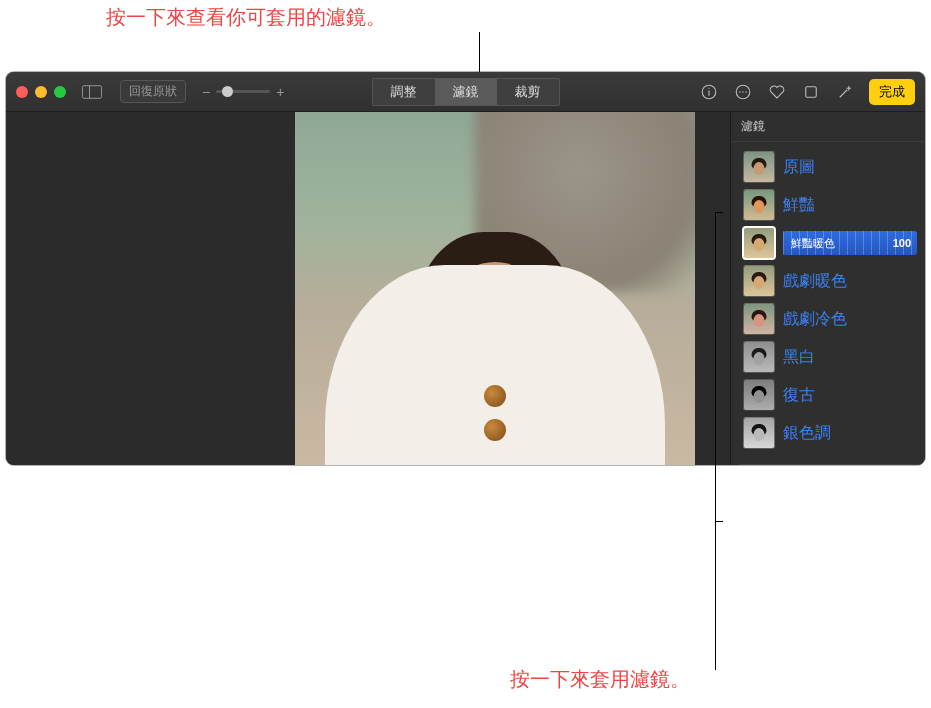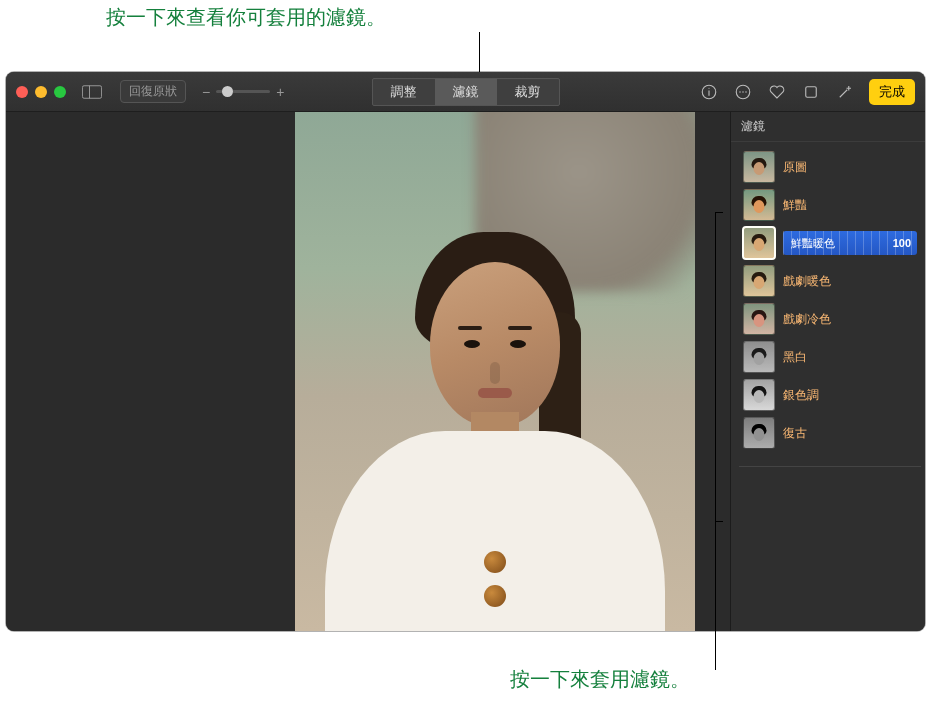--- a/index.html
+++ b/index.html
@@ -7,38 +7,38 @@
     font-family: -apple-system, "Helvetica Neue", Arial, sans-serif;
     background: #fff;
     width: 931px;
     height: 708px;
     position: relative;
     overflow: hidden;
   }
   .callout {
     position: absolute;
     font-size: 20px;
-    color: #15803d;
+    color: #ef4444;
   }
   .callout-line-v {
     position: absolute;
     width: 1px;
     background: #000;
   }
   .leader-line {
     position: absolute;
     background: #000;
   }
   
   .app {
     position: absolute;
     left: 6px;
     top: 72px;
     width: 919px;
-    height: 559px;
+    height: 393px;
     background: #2b2b2b;
     border-radius: 8px;
     overflow: hidden;
     box-shadow: 0 0 0 1px rgba(0,0,0,.3);
     display: flex;
     flex-direction: column;
   }
   .titlebar {
     height: 40px;
     background: linear-gradient(#3a3a3a,#303030);
@@ -171,21 +171,21 @@
     content:"";position:absolute;left:50%;top:6px;transform:translateX(-50%);
     width:15px;height:11px;border-radius:9px 9px 6px 6px;background:#24180f;
   }
   .thumb.bw{filter:grayscale(1);}
   .thumb.warm{filter:sepia(.35) saturate(1.3);}
   .thumb.cool{filter:hue-rotate(-18deg) saturate(1.1);}
   .thumb.vivid{filter:saturate(1.5) contrast(1.05);}
   .thumb.drama{filter:contrast(1.35) saturate(1.1);}
   .thumb.silver{filter:grayscale(1) brightness(1.12) contrast(1.1);}
   .thumb.noir{filter:grayscale(1) contrast(1.3) brightness(.85);}
-  .filter-label{ color:#fdba74; font-size:12px;}
+  .filter-label{ color:#3b82f6; font-size:16px;}
   .filter-row.selected{
     background:transparent;
     align-items:center;
   }
   .filter-row.selected .thumb{ outline:2px solid #fff; outline-offset:-1px;}
   .filter-row.selected .slider-area{ display:flex; }
   .slider-area{
     display:none; flex:1; align-items:center; height:24px;
     background:linear-gradient(#2e6be0,#2457c4);
     border-radius:3px; padding:0 6px 0 8px; color:#fff;
@@ -324,26 +324,26 @@
           </div>
           <div class="filter-row">
             <div class="thumb cool"></div>
             <span class="filter-label">戲劇冷色</span>
           </div>
           <div class="filter-row">
             <div class="thumb bw"></div>
             <span class="filter-label">黑白</span>
           </div>
           <div class="filter-row">
+            <div class="thumb noir"></div>
+            <span class="filter-label">復古</span>
+          </div>
+          <div class="filter-row">
             <div class="thumb silver"></div>
             <span class="filter-label">銀色調</span>
-          </div>
-          <div class="filter-row">
-            <div class="thumb noir"></div>
-            <span class="filter-label">復古</span>
           </div>
         </div>
       <div class="panel-sep"></div>
     </div>
   </div>
 </div>
 
 <div class="bracket" style="left:715px; top:212px; width:8px; height:310px;"></div>
 <div class="leader-line" style="left:715px; top:367px; width:1px; height:0;"></div>
 <div class="callout-line-v" style="left:715px; top:522px; height:148px;"></div>

